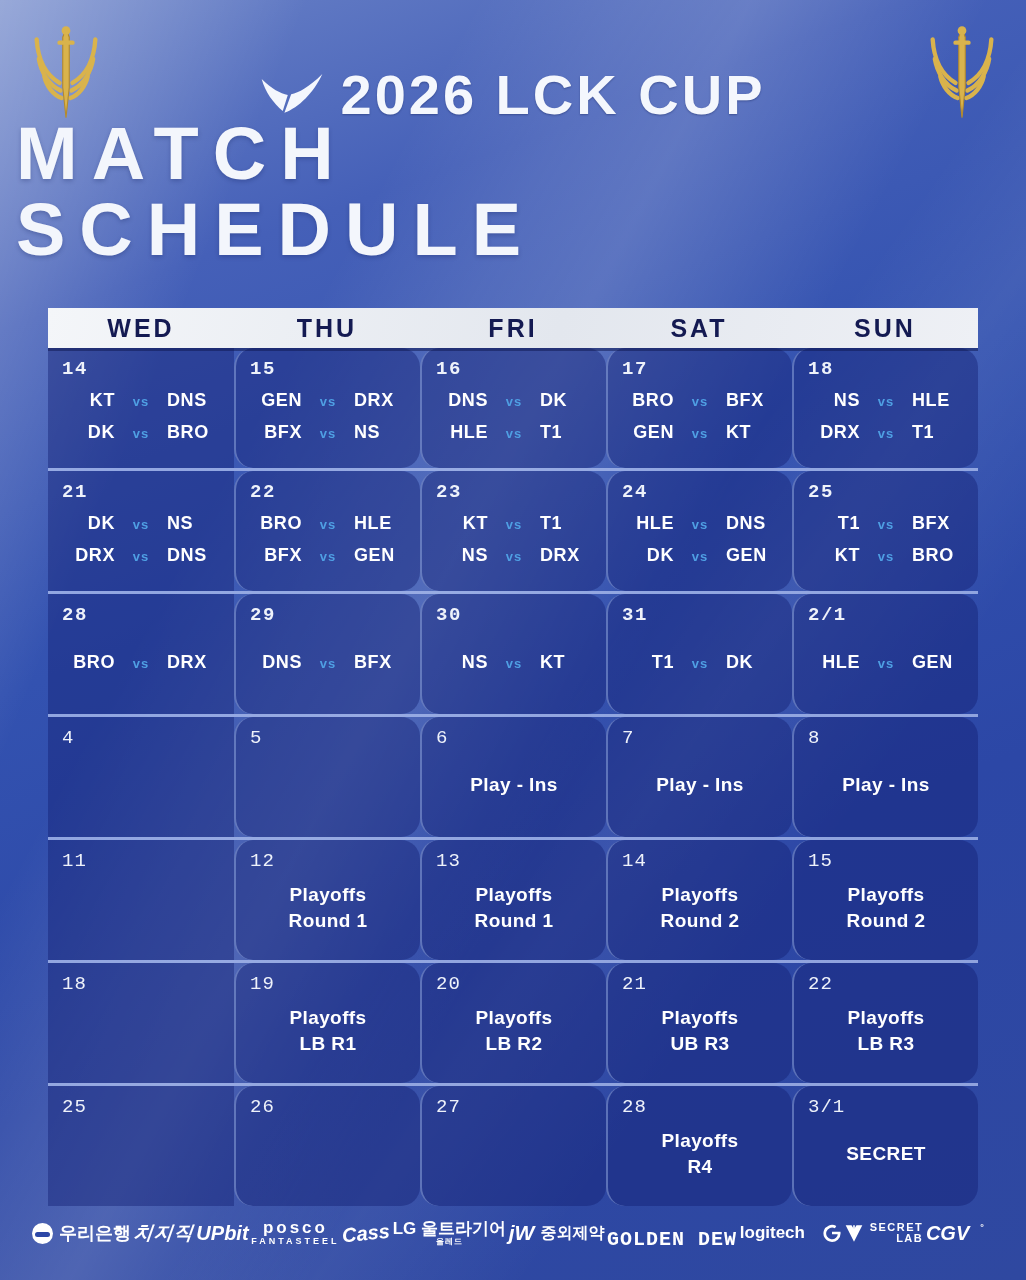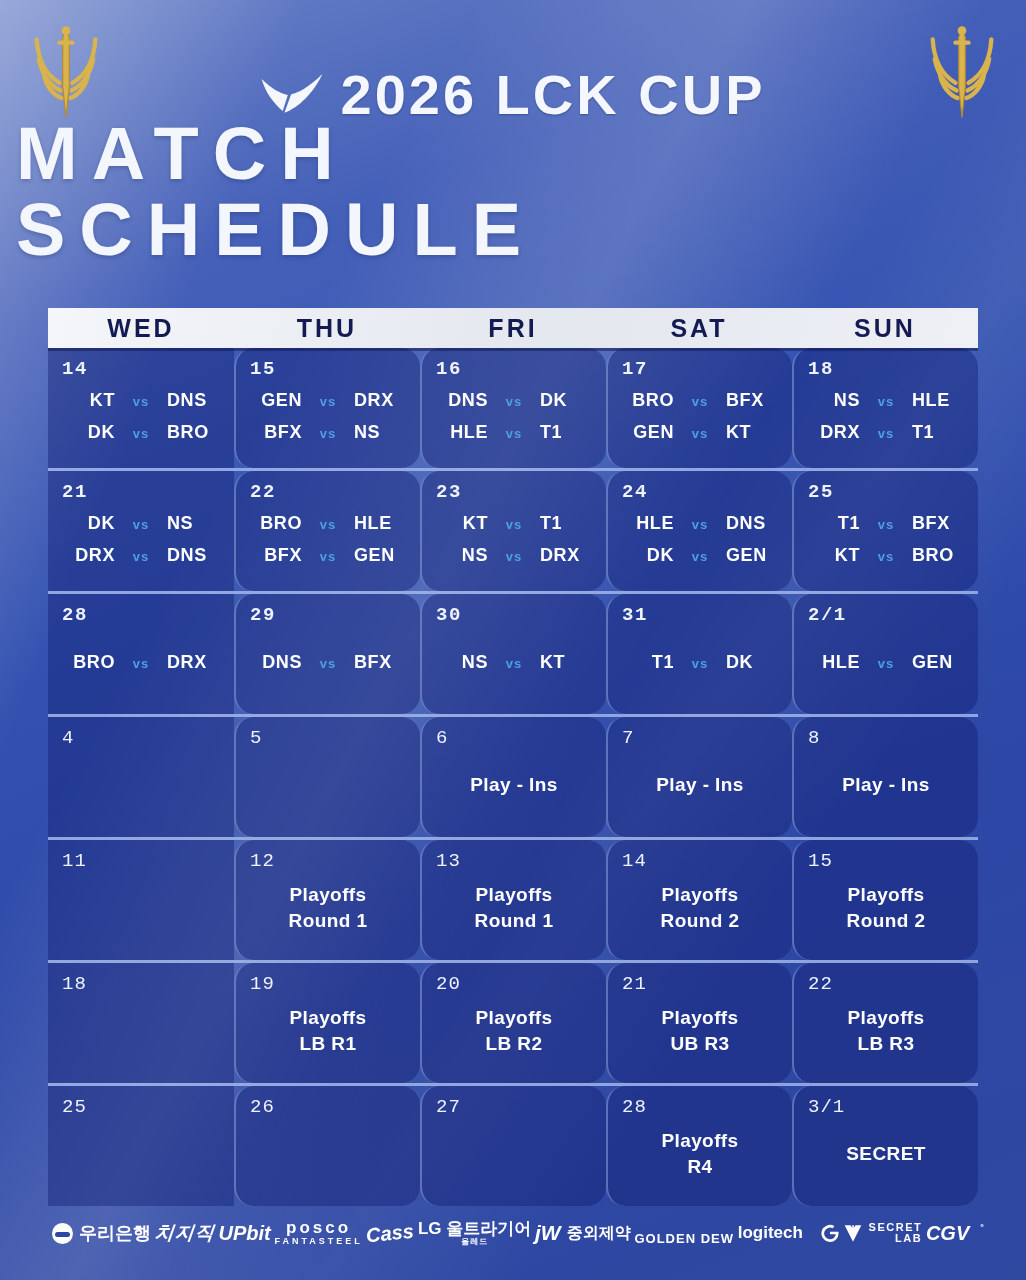--- a/index.html
+++ b/index.html
@@ -43,40 +43,40 @@
   .wk0 .date,.wk1 .date,.wk2 .date{font-weight:700;letter-spacing:1.5px;}
   .cell-body{flex:1;display:flex;flex-direction:column;justify-content:center;gap:11px;padding:0 8px 16px;}
   .match{display:grid;grid-template-columns:1fr 36px 1fr;align-items:baseline;column-gap:8px;}
   .team{font-size:18px;font-weight:700;color:#ffffff;letter-spacing:.6px;}
   .t1{text-align:right;}
   .t2{text-align:left;}
   .vs{text-align:center;font-size:13px;font-weight:700;color:#4f9fe3;letter-spacing:1px;}
   .stage-label{text-align:center;color:#ffffff;font-weight:700;font-size:19px;
     line-height:1.38;letter-spacing:.4px;}
   
-  .sponsors{position:absolute;left:52px;right:40px;bottom:24px;height:46px;
+  .sponsors{position:absolute;left:32px;right:40px;bottom:24px;height:46px;
     display:flex;align-items:center;justify-content:space-between;color:#fff;}
   .sponsor{display:flex;align-items:center;gap:6px;white-space:nowrap;}
   .sp-text{display:flex;flex-direction:column;align-items:center;line-height:1.05;}
   .sp-label{font-size:17px;font-weight:700;}
   .sp-sub{font-size:9px;font-weight:600;letter-spacing:2px;}
   .s-woori-bank .sp-label{font-size:18px;}
   .woori-circle-icon{width:21px;height:21px;border-radius:50%;background:#fff;position:relative;display:inline-block;}
   .woori-circle-icon::after{content:"";position:absolute;left:3px;right:3px;top:9px;height:5px;
     background:#2c47a6;border-radius:3px;}
   .s-chzzk .sp-label{font-style:italic;font-weight:800;font-size:19px;transform:skewX(-6deg);letter-spacing:1px;}
   .s-upbit .sp-label{font-style:italic;font-weight:800;font-size:20px;}
   .s-posco-fantasteel .sp-label{font-size:17px;font-weight:600;letter-spacing:3px;text-transform:lowercase;}
   .s-posco-fantasteel .sp-sub{letter-spacing:3px;text-align:right;}
   .s-cass .sp-label{font-style:italic;font-weight:800;font-size:20px;transform:rotate(-6deg);}
   .s-lg-ultragear .sp-text{align-items:center;}
   .s-lg-ultragear .sp-sub{font-size:8px;letter-spacing:1px;}
   .sp-prefix{font-style:italic;font-weight:900;font-size:21px;}
   .s-jw-pharma .sp-label{font-size:16px;}
-  .s-golden-dew .sp-label{font-family:Liberation Sans, sans-serif;font-weight:600;font-size:13px;letter-spacing:1px;margin-top:12px;}
+  .s-golden-dew .sp-label{font-family:Liberation Mono, monospace;font-weight:600;font-size:20px;letter-spacing:1px;margin-top:12px;}
   .s-logitech-g .sp-label{font-weight:600;font-size:17px;text-transform:lowercase;}
   .s-logitech-g{flex-direction:row-reverse;gap:18px;}
   .s-logitech-g .spicon, .s-secretlab .spicon{display:inline-flex;}
   .s-secretlab .sp-text{align-items:flex-end;line-height:1;}
   .s-secretlab .sp-label{font-size:11px;font-weight:800;letter-spacing:1.5px;}
   .s-secretlab .sp-sub{font-size:11px;font-weight:800;letter-spacing:1.5px;text-align:right;}
   .s-cgv .sp-label{font-weight:900;font-size:20px;font-style:italic;}
   .s-cgv .sp-sub{font-size:9px;align-self:flex-start;}
   .s-cgv .sp-text{flex-direction:row;align-items:flex-start;gap:11px;}
 </style>

